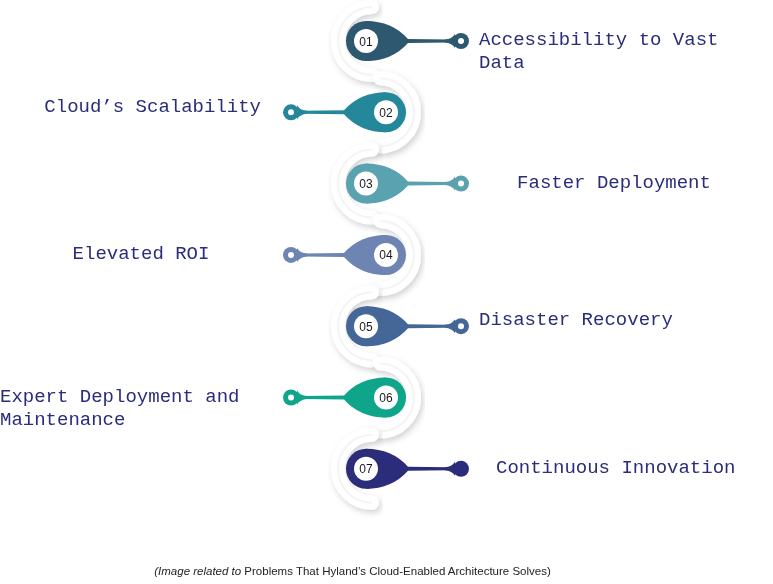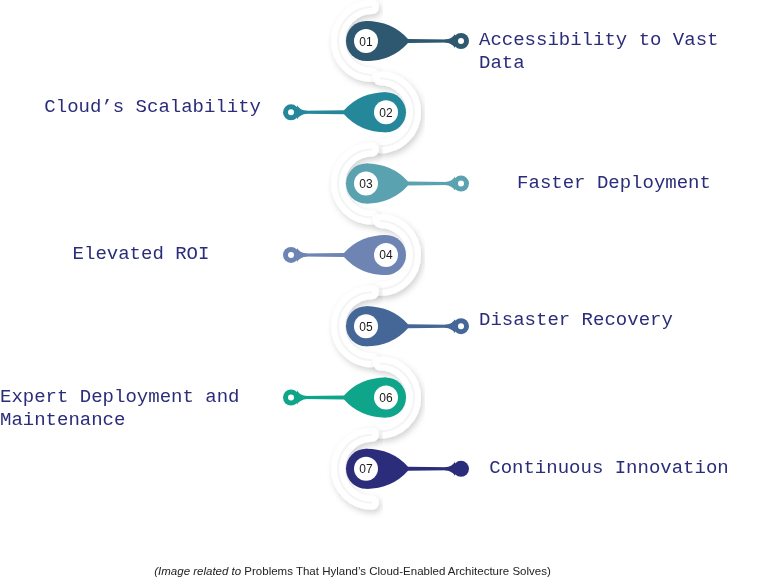--- a/index.html
+++ b/index.html
@@ -141,16 +141,16 @@
     </g>
 </svg>
 
 <div id="labels">
     <div class="label right" style="left: 479px; top: 29px; width: 270px;">Accessibility to Vast Data</div>
     <div class="label left" style="left: 21px; top: 96px; width: 240px;">Cloud’s Scalability</div>
     <div class="label right" style="left: 479px; top: 171.6px; width: 270px; text-align: center;">Faster Deployment</div>
     <div class="label left" style="left: 21px; top: 242.9px; width: 240px; text-align: center;">Elevated ROI</div>
     <div class="label right" style="left: 479px; top: 309px; width: 270px;">Disaster Recovery</div>
     <div class="label left" style="left: 0px; text-align: left; top: 373.5px; width: 240px; margin-top: 12px;">Expert Deployment and Maintenance</div>
-    <div class="label right" style="left: 474px; top: 456.8px; width: 270px; text-align: center;">Continuous Innovation</div>
+    <div class="label right" style="left: 496px; top: 456.8px; width: 270px;">Continuous Innovation</div>
   </div>
 
 <div class="caption"><i>(Image related to</i><span> Problems That Hyland’s Cloud-Enabled Architecture Solves)</span></div>
 
 </body></html>

